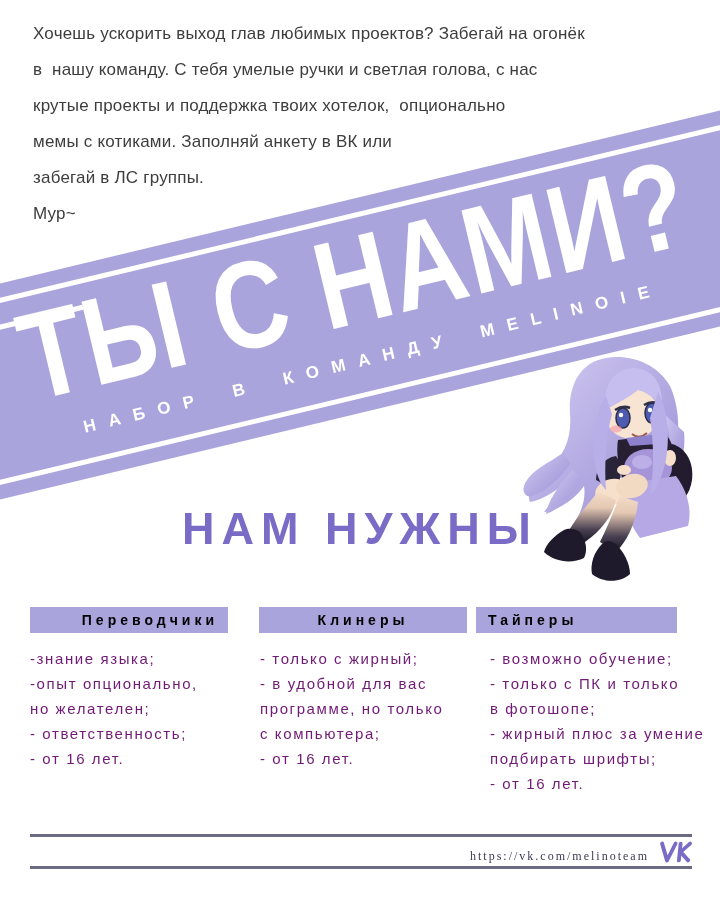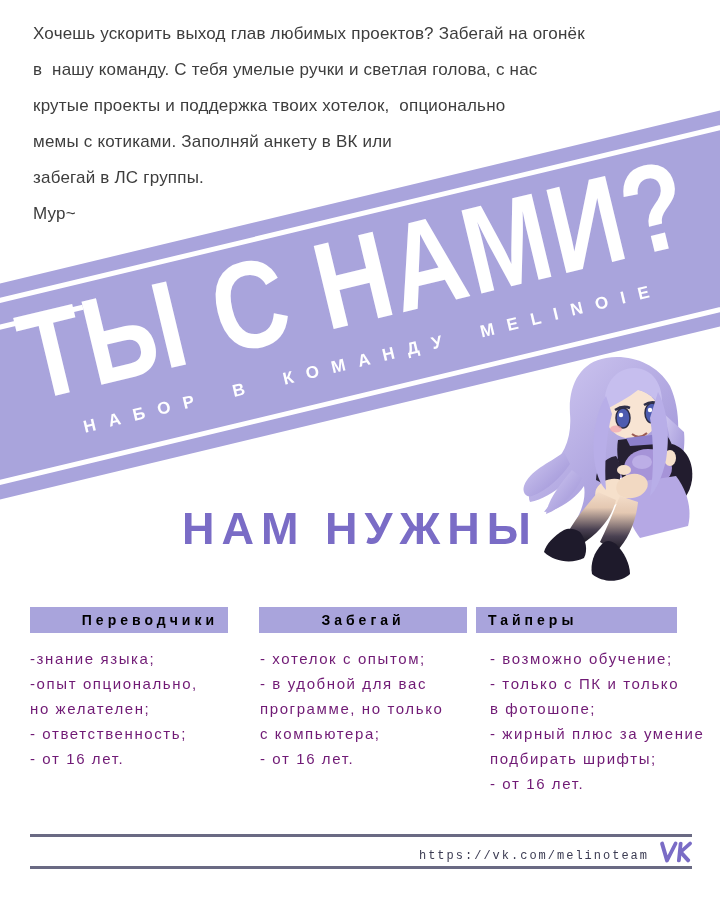--- a/index.html
+++ b/index.html
@@ -41,21 +41,21 @@
   .col-list.c2 { left:260px; }
   .col-list.c3 { left:490px; }
   .col-list .line { white-space:pre; font-size:15px; line-height:25px; color:#701a75; letter-spacing:1.6px; }
 
   
   .footer-line { position:absolute; left:30px; width:662px; height:3px; background:#6a6a83; z-index:3; }
   .footer-line.top { top:834px; }
   .footer-line.bottom { top:866px; }
   .footer-content { position:absolute; top:841px; right:28px; height:22px; display:flex;
                     align-items:center; gap:9px; z-index:3; }
-  .footer-url { font-family:Liberation Mono, monospace; font-size:12px; letter-spacing:2px;
+  .footer-url { font-family:Liberation Serif, serif; font-size:12px; letter-spacing:2px;
                 color:#3b3b52;margin-top:8px; }
   .vk-logo { display:block; }
 </style>
 </head>
 <body>
 
 <div class="page">
 
   <div class="intro">
     <div class="line">Хочешь ускорить выход глав любимых проектов? Забегай на огонёк</div>
@@ -130,32 +130,32 @@
     <path d="M100,144 L118,150 C116,170 108,188 96,200 L80,190 C88,174 94,158 100,144 Z" fill="url(#sockGrad)"></path>
 
     <path d="M44,178 C34,184 26,192 24,200 C34,210 52,212 64,206 C68,198 66,188 60,180 C54,176 48,176 44,178 Z" fill="#1e1a2b"></path>
     <path d="M82,192 C74,200 70,212 72,222 C84,232 102,230 110,222 C110,212 104,200 96,192 C90,188 86,188 82,192 Z" fill="#1e1a2b"></path>
 
     <path d="M138,40 C148,58 150,86 146,108 C142,126 136,138 130,144 C134,120 134,90 130,66 Z" fill="#b8aee8"></path>
     <path d="M86,44 C76,60 72,84 74,106 C76,122 80,132 86,138 C84,114 86,84 92,62 Z" fill="#b8aee8"></path>
   </svg>
 
   <div class="col-header h1">Переводчики</div>
-  <div class="col-header h2">Забегай</div>
+  <div class="col-header h2">Клинеры</div>
   <div class="col-header h3">Тайперы</div>
 
   <div class="col-list c1">
     <div class="line">-знание языка;</div>
     <div class="line">-опыт опционально,</div>
     <div class="line">но желателен;</div>
     <div class="line">- ответственность;</div>
     <div class="line">- от 16 лет.</div>
   </div>
   <div class="col-list c2">
-    <div class="line">- хотелок с опытом;</div>
+    <div class="line">- только с жирный;</div>
     <div class="line">- в удобной для вас</div>
     <div class="line">программе, но только</div>
     <div class="line">с компьютера;</div>
     <div class="line">- от 16 лет.</div>
   </div>
   <div class="col-list c3">
     <div class="line">- возможно обучение;</div>
     <div class="line">- только с ПК и только</div>
     <div class="line">в фотошопе;</div>
     <div class="line">- жирный плюс за умение</div>

